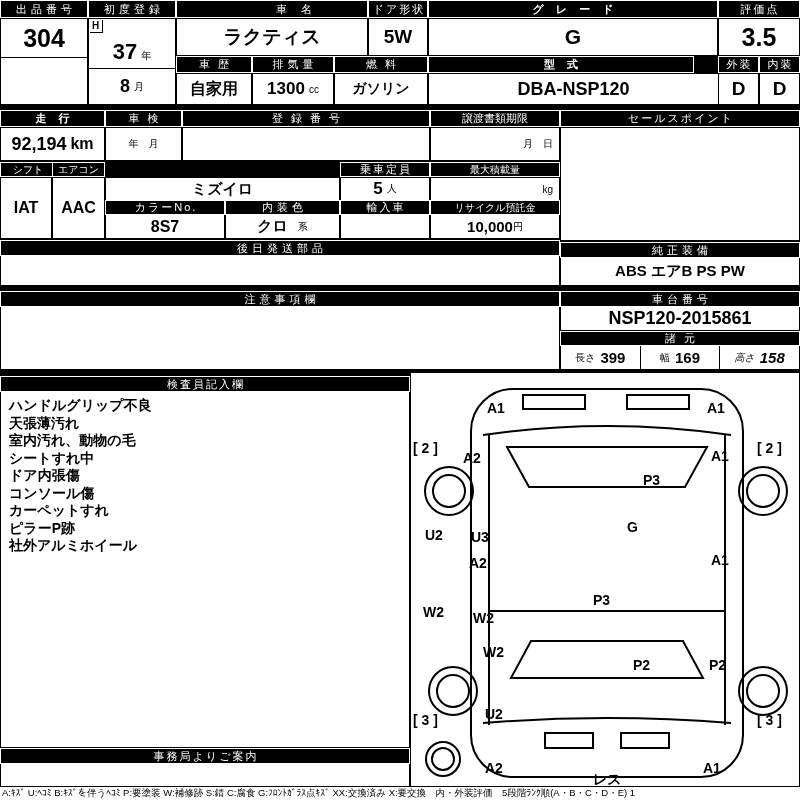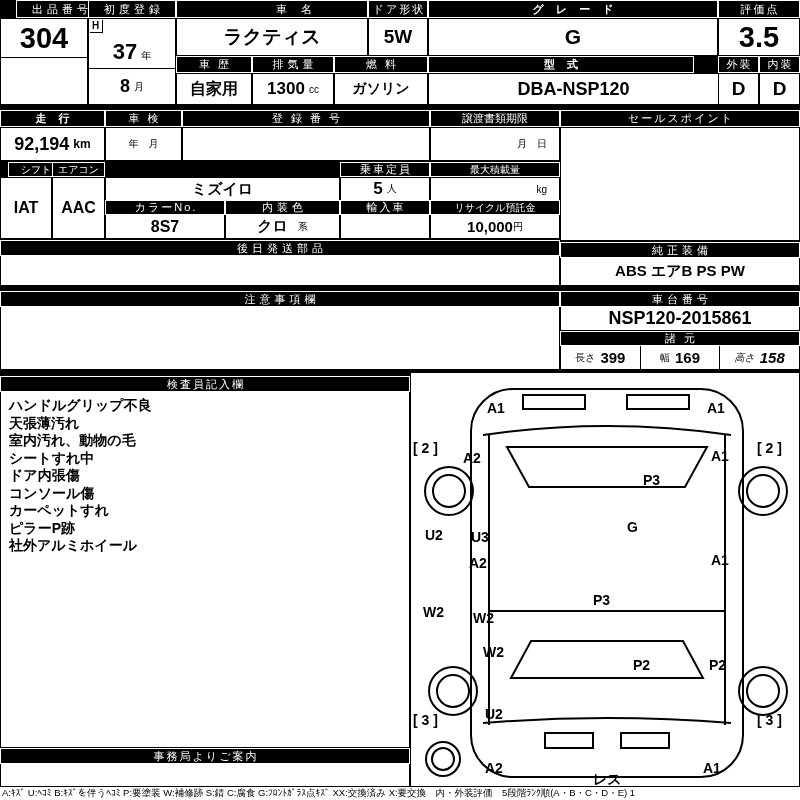--- a/index.html
+++ b/index.html
@@ -11,32 +11,32 @@
   .hdr.sm { font-size:10px; }
   .ls2  { letter-spacing:2px;  text-indent:2px; }
   .ls4  { letter-spacing:4px;  text-indent:4px; }
   .ls8  { letter-spacing:8px;  text-indent:8px; }
   .ls12 { letter-spacing:12px; text-indent:12px;font-weight:bold; }
   .ls14 { letter-spacing:14px; text-indent:14px;padding-left:44px; }
   .cell { position:absolute; background:#fff; color:#000; display:flex; align-items:center; justify-content:center;
           white-space:nowrap; overflow:hidden; }
   .b { font-weight:bold; }
   .u { font-size:10px; }
-  .v25 { font-size:29px; font-weight:bold; }
+  .v25 { font-size:25px; font-weight:bold; }
   .v21 { font-size:21px; font-weight:bold; }
   .v19 { font-size:19px; font-weight:bold; }
   .v18 { font-size:18px; font-weight:bold; }
   .v17 { font-size:17px; font-weight:bold; }
   .v16 { font-size:16px; font-weight:bold; }
   .v15 { font-size:15px; font-weight:bold; }
   .v14 { font-size:14px; font-weight:bold; }
-  .v12 { font-size:12px; }
+  .v12 { font-size:16px; }
   .gap4 > * + * { margin-left:4px; }
   .gap10 > * + * { margin-left:10px; }
-  .right { justify-content:flex-end; padding-right:12px; }
+  .right { justify-content:flex-end; padding-right:6px; }
   .reg-top { position:relative; align-items:flex-end; padding-bottom:5px; }
   .era { position:absolute; left:1px; top:1px; font-size:10px; font-weight:bold;
          border-right:1px solid #000; border-bottom:1px solid #000; padding:0 3px 1px 2px; background:#fff; }
   .fr-year { font-size:22px; font-weight:bold; line-height:1; }
   .fr-unit { font-size:10px; margin-left:4px; }
   .notes-box { flex-direction:column; align-items:flex-start; justify-content:flex-start; padding:5px 8px; }
   .note-line { font-size:14px; font-weight:bold; line-height:17.5px; }
   .dims-row > .dim { flex:1 1 0; height:100%; display:flex; align-items:center; justify-content:center;
                      border-right:1px solid #000; }
   .dims-row > .dim:last-child { border-right:none;font-style:italic; }
@@ -45,21 +45,21 @@
   .diagram { position:absolute; left:411px; top:373px; width:388px; height:413px; background:#fff; }
   .dg-label { position:absolute; font-size:14px; font-weight:bold; color:#000; line-height:1; }
   .footer { position:absolute; left:0; top:787px; width:800px; height:13px; background:#fff; color:#000;
             font-size:9.5px; display:flex; align-items:center; padding-left:2px; white-space:nowrap; }
 </style>
 </head>
 <body>
 
 <div class="sheet">
 
-  <div class="hdr ls4" style="left:16px;top:0;width:88px;height:18px">出品番号</div>
+  <div class="hdr ls4" style="left:0;top:0;width:88px;height:18px">出品番号</div>
   <div class="hdr ls4" style="left:88px;top:0;width:88px;height:18px">初度登録</div>
   <div class="hdr ls14" style="left:176px;top:0;width:192px;height:18px">車名</div>
   <div class="hdr ls2" style="left:368px;top:0;width:60px;height:18px">ドア形状</div>
   <div class="hdr ls12" style="left:428px;top:0;width:290px;height:18px">グレード</div>
   <div class="hdr ls2" style="left:718px;top:0;width:82px;height:18px">評価点</div>
 
   <div class="cell v25" style="left:1px;top:19px;width:86px;height:38px">304</div>
   <div class="cell" style="left:1px;top:58px;width:86px;height:46px"></div>
 
   <div class="cell reg-top" style="left:89px;top:19px;width:86px;height:49px">
@@ -102,21 +102,21 @@
 
   <div class="cell gap4" style="left:1px;top:128px;width:103px;height:32px">
     <span class="v18">92,194</span>
     <span class="v12 b">km</span>
   </div>
   <div class="cell u" style="left:106px;top:128px;width:75px;height:32px">年　月</div>
   <div class="cell" style="left:183px;top:128px;width:246px;height:32px"></div>
   <div class="cell u right" style="left:431px;top:128px;width:128px;height:32px">月　日</div>
   <div class="cell" style="left:561px;top:128px;width:238px;height:112px"></div>
 
-  <div class="hdr sm" style="left:8px;top:162px;width:56px;height:15px">シフト</div>
+  <div class="hdr sm" style="left:0;top:162px;width:56px;height:15px">シフト</div>
   <div class="hdr sm" style="left:52px;top:162px;width:53px;height:15px">エアコン</div>
   <div class="hdr ls2" style="left:340px;top:162px;width:90px;height:15px">乗車定員</div>
   <div class="hdr sm" style="left:430px;top:162px;width:130px;height:15px">最大積載量</div>
 
   <div class="cell v16" style="left:1px;top:178px;width:50px;height:60px">IAT</div>
   <div class="cell v16" style="left:53px;top:178px;width:51px;height:60px">AAC</div>
   <div class="cell v15" style="left:106px;top:178px;width:233px;height:22px">ミズイロ</div>
   <div class="cell gap4" style="left:341px;top:178px;width:88px;height:22px">
     <span class="v17">5</span>
     <span class="u">人</span>

